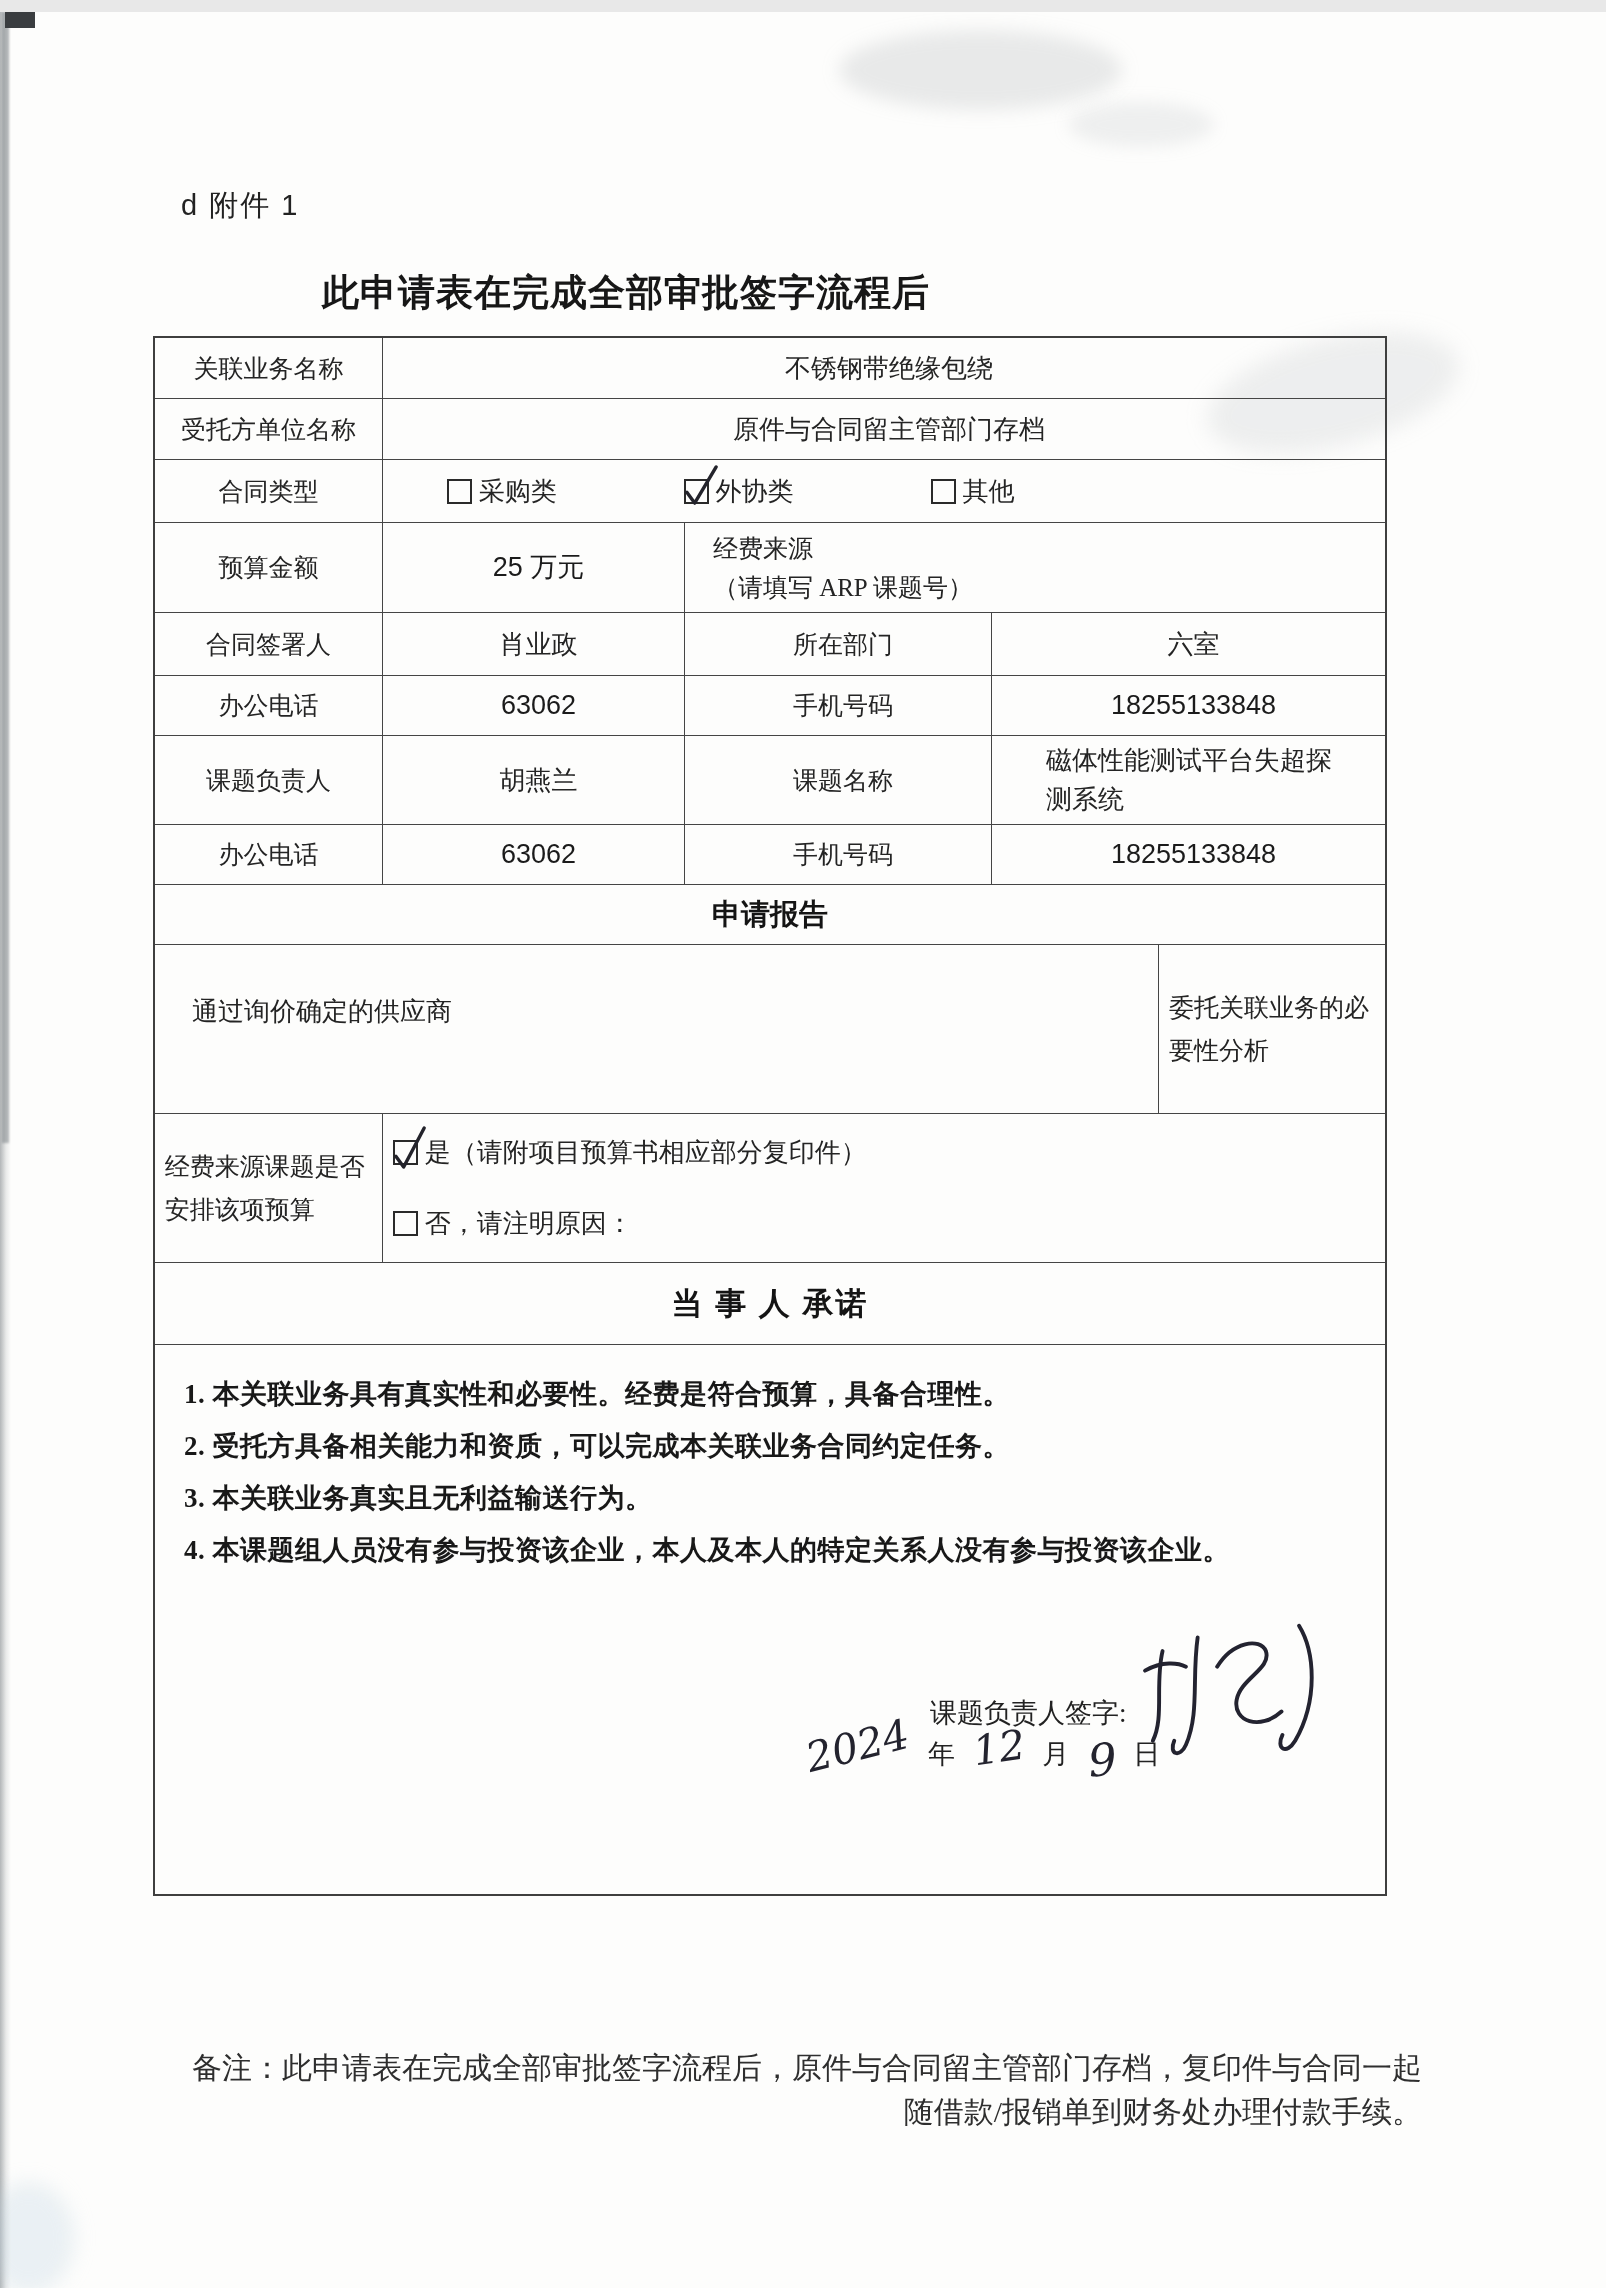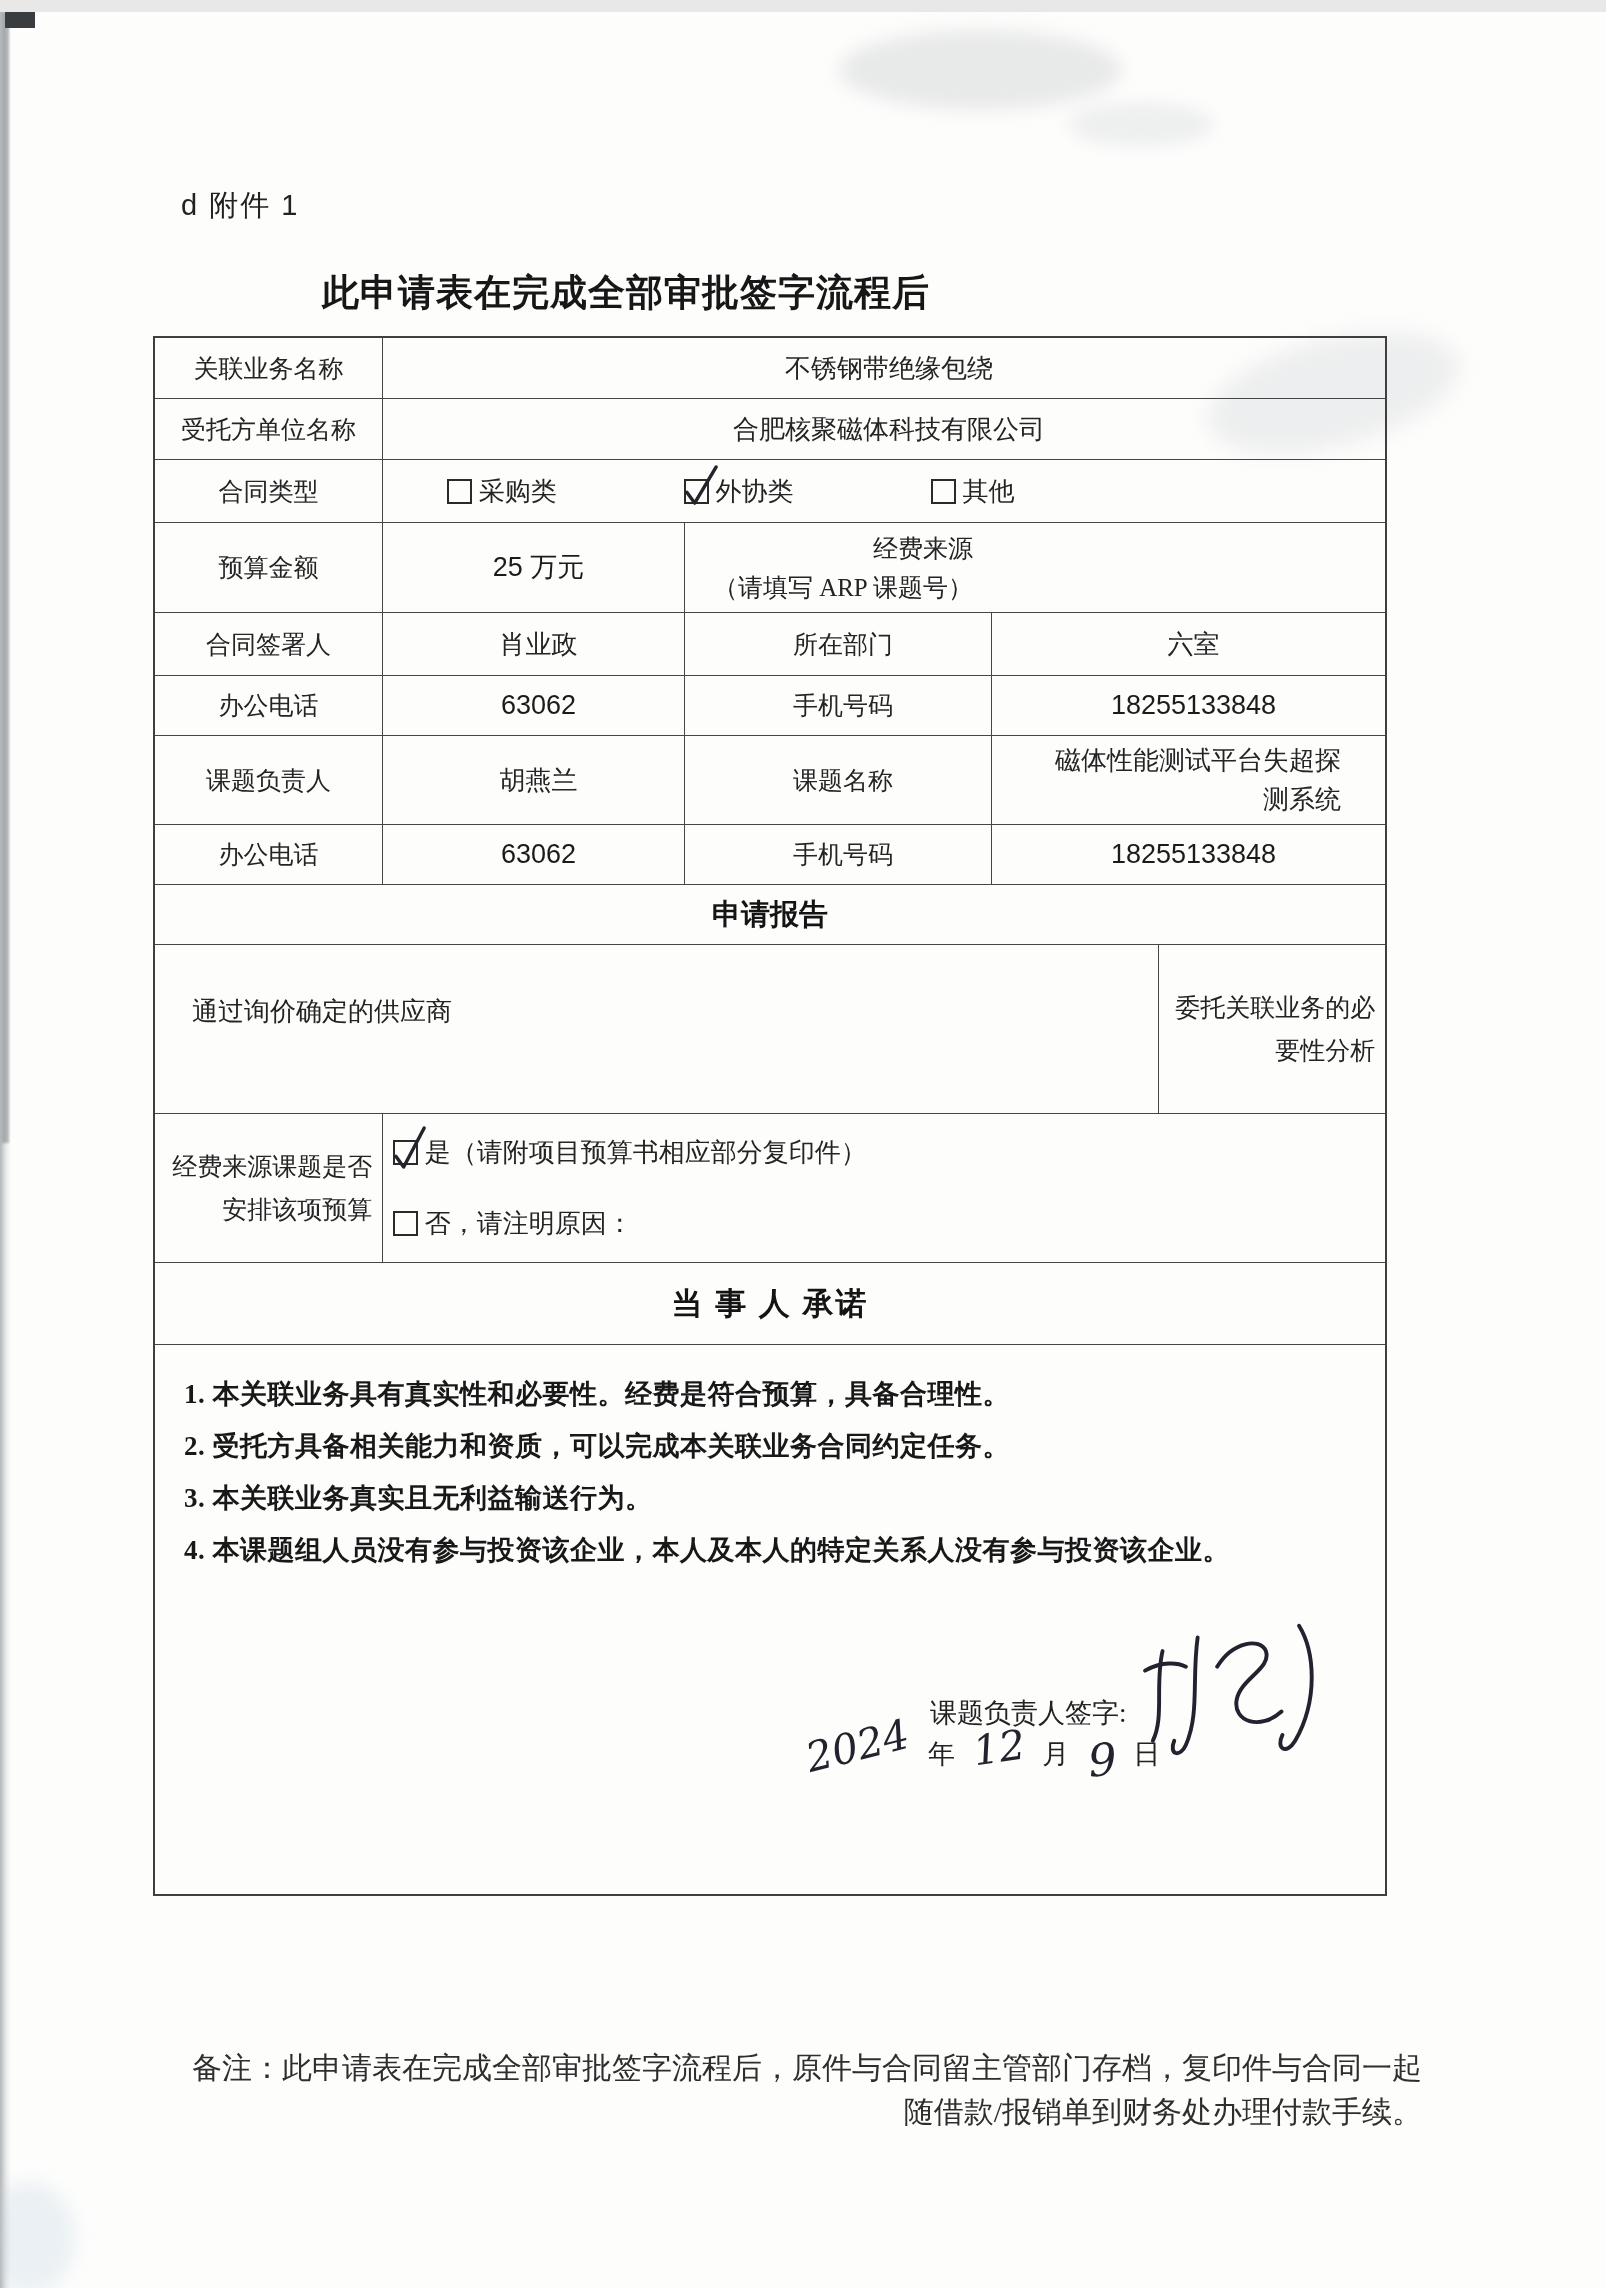--- a/index.html
+++ b/index.html
@@ -24,21 +24,21 @@
   
   .attachment { position:absolute; left:181px; top:174px; font-family:"Liberation Sans", sans-serif;
     font-size:29px; color:#222; letter-spacing:2px; }
   .doc-title { position:absolute; left:322px; top:256px; font-family:"Liberation Sans", sans-serif;
     font-weight:bold; font-size:37px; color:#171717; letter-spacing:1px; }
   
   .form-table { position:absolute; left:153px; top:324px; width:1234px;
     border:2px solid #3f3f3f; }
   .row { display:flex; border-bottom:1.5px solid #454545; }
   .row:last-child { border-bottom:none; }
-  .cell { display:flex; align-items:center; justify-content:center; text-align:right;
+  .cell { display:flex; align-items:center; justify-content:center; text-align:left;
     font-size:25px; line-height:43px; color:#242424; overflow:hidden; }
   .cell + .cell { border-left:1.5px solid #454545;padding-left:10px; }
   .c1 { width:227px; flex:none; padding:0 9.8px; }
   .c2 { width:302px; flex:none; }
   .c3 { width:307px; flex:none; }
   .c4 { flex:1; }
   .cwide { flex:1; }
   .r1{height:61px} .r2{height:61px} .r3{height:63px} .r4{height:90px}
   .r5{height:63px} .r6{height:60px} .r7{height:89px} .r8{height:60px}
   .r9{height:60px} .r10{height:169px} .r11{height:149px} .r12{height:82px} .r13{height:549px}
@@ -96,21 +96,21 @@
 
   <div class="form-table">
 
     <div class="row r1">
       <div class="cell c1">关联业务名称</div>
       <div class="cell cwide val">不锈钢带绝缘包绕</div>
     </div>
 
     <div class="row r2">
       <div class="cell c1">受托方单位名称</div>
-      <div class="cell cwide val">合肥核聚磁体科技有限公司</div>
+      <div class="cell cwide val">原件与合同留主管部门存档</div>
     </div>
 
     <div class="row r3">
       <div class="cell c1">合同类型</div>
       <div class="cell cwide optrow">
         <span class="opt ml55">
           <span class="cb"></span>
           <span class="opt-label">采购类</span>
         </span>
         <span class="opt ml130">

